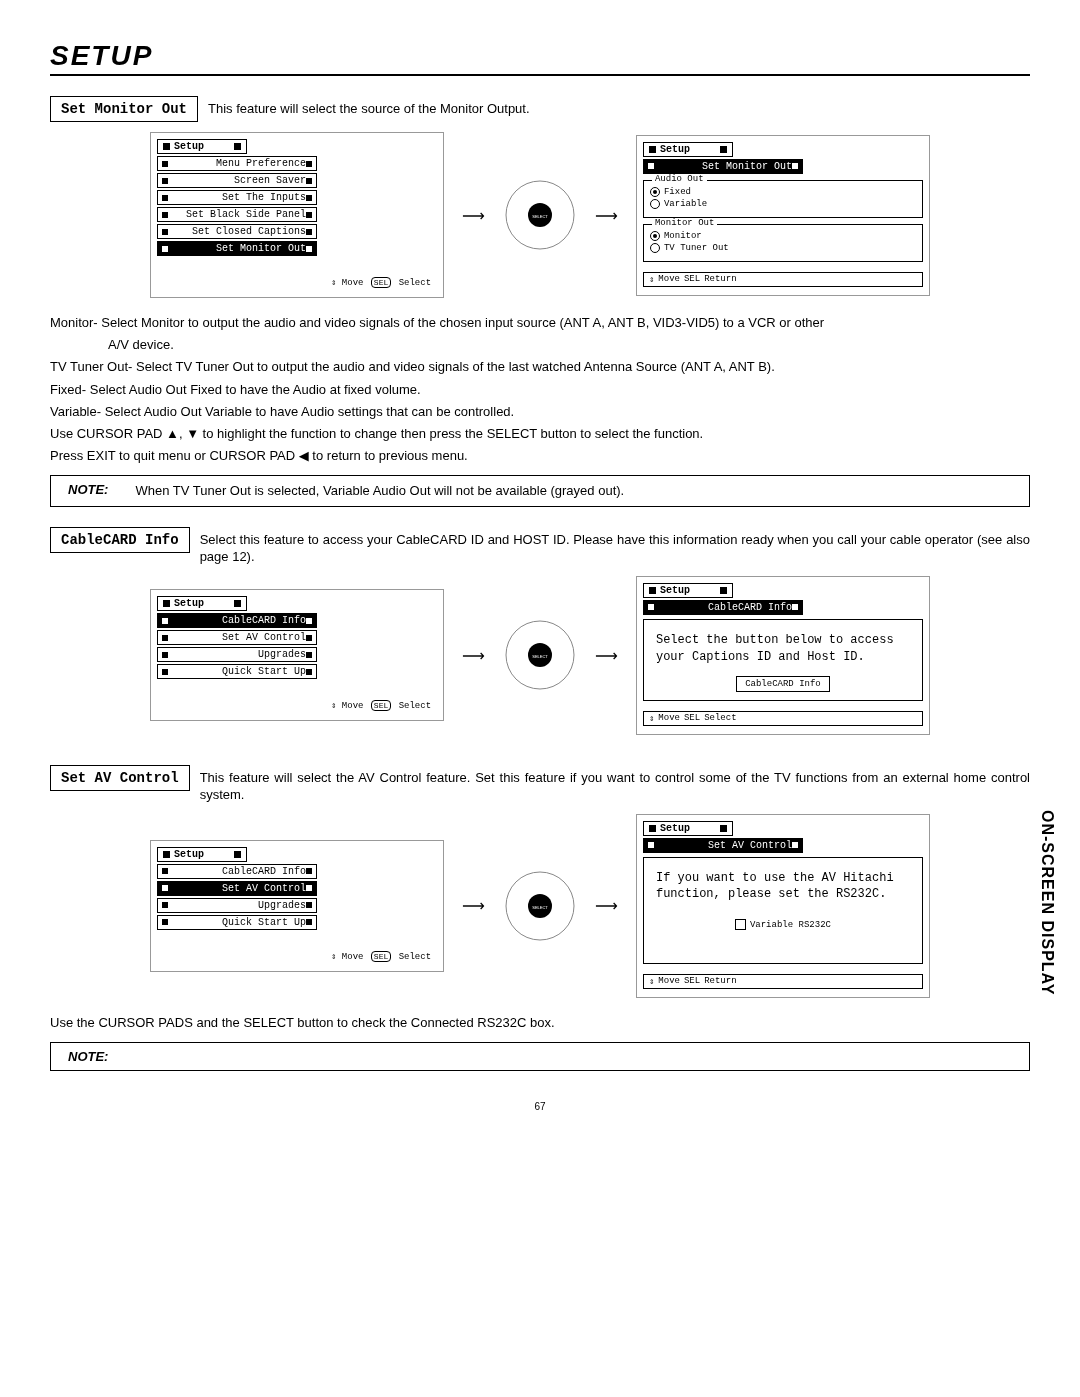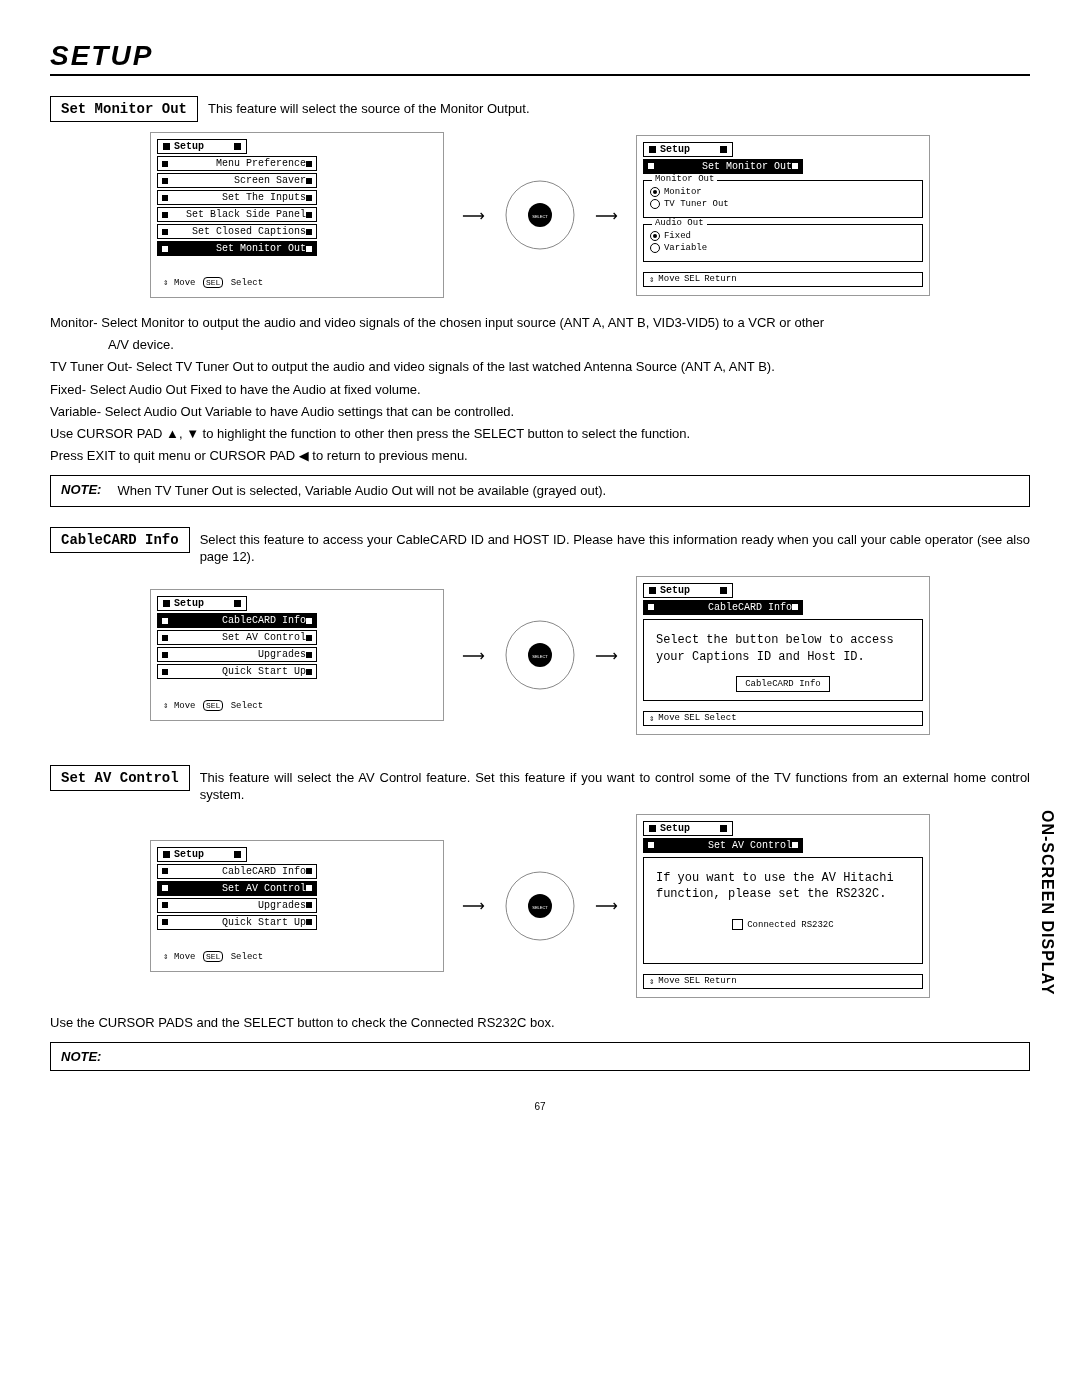--- a/index.html
+++ b/index.html
@@ -92,20 +92,21 @@
   .osd-item.highlight { background:#000; color:#fff; }
   .osd-item .mk { width:6px;height:6px;background:#000;margin-right:4px; }
   .osd-item.highlight .mk { background:#fff; }
   .osd-item .txt { flex:1;text-align:right; }
   .osd-item .end { width:6px;height:6px;background:#000; }
   .osd-item.highlight .end { background:#fff; }
   .osd-hint {
     margin-top: 20px;
     padding: 1px 6px;
     font-size: 9px;
+    text-align: right;
   }
   .osd-hint .sel {
     display:inline-block;border:1px solid #000;border-radius:4px;padding:0 2px;margin:0 2px;font-size:8px;
   }
   .fieldset-look {
     border: 1px solid #000;
     margin-top: 6px;
     padding: 4px 6px 6px;
     position: relative;
   }
@@ -126,24 +127,24 @@
   }
   .remote {
     width: 74px; height: 74px; position: relative;
   }
   .remote svg { width:100%; height:100%; }
   .arrow { font-size: 16px; }
   .body-text { line-height: 1.4; margin: 4px 0; }
   .indent { padding-left: 58px; }
   .note-box {
     border: 1px solid #000;
-    padding: 6px 10px;
+    padding: 6px 17px;
     margin: 10px 0 20px;
     display: flex;
-    gap: 16px;
+    gap: 27px;
   }
   .note-box .nl { font-weight: bold; font-style: italic; }
   .note-box .nt { flex:1; text-align: justify; line-height:1.35; }
   .cb { width:9px;height:9px;border:1px solid #000;display:inline-block;vertical-align:middle;margin-right:4px; }
   .page-num { text-align:center; margin-top: 30px; font-size: 10px; }
   .osd-body-text { font-size: 12px; padding: 6px 6px 2px; line-height:1.4; }
   .inner-panel {
     border: 1.5px solid #000;
     margin-top: 4px;
     padding: 6px 6px 4px;
@@ -217,52 +218,52 @@
     <div class="osd-tab">
         <span class="marker"></span>
         <span>Setup</span>
         <span class="end"></span>
       </div>
     <div class="osd-item highlight" style="width:150px;">
         <span class="mk"></span>
         <span class="txt">Set Monitor Out</span>
         <span class="end"></span>
       </div>
+    <div class="fieldset-look">
+      <span class="legend">Audio Out</span>
+      <div class="radio-line">
+          <span class="radio-dot filled"></span>
+          <span>Fixed</span>
+        </div>
+      <div class="radio-line">
+          <span class="radio-dot"></span>
+          <span>Variable</span>
+        </div>
+    </div>
     <div class="fieldset-look">
       <span class="legend">Monitor Out</span>
       <div class="radio-line">
           <span class="radio-dot filled"></span>
           <span>Monitor</span>
         </div>
       <div class="radio-line">
           <span class="radio-dot"></span>
           <span>TV Tuner Out</span>
         </div>
     </div>
-    <div class="fieldset-look">
-      <span class="legend">Audio Out</span>
-      <div class="radio-line">
-          <span class="radio-dot filled"></span>
-          <span>Fixed</span>
-        </div>
-      <div class="radio-line">
-          <span class="radio-dot"></span>
-          <span>Variable</span>
-        </div>
-    </div>
     <div class="footer-bar">⇕ <span>Move</span> <span class="sel">SEL</span> <span>Return</span></div>
   </div>
 </div>
 
 <div class="body-text"><span>Monitor- Select Monitor to output the audio and video signals of the chosen input source (ANT A, ANT B, VID3-VID5) to a VCR or other</span></div>
 <div class="body-text indent">A/V device.</div>
 <div class="body-text">TV Tuner Out- Select TV Tuner Out to output the audio and video signals of the last watched Antenna Source (ANT A, ANT B).</div>
 <div class="body-text">Fixed-  Select Audio Out Fixed to have the Audio at fixed volume.</div>
 <div class="body-text">Variable- Select Audio Out Variable to have Audio settings that can be controlled.</div>
-<div class="body-text">Use CURSOR PAD ▲, ▼ to highlight the function to other then press the SELECT button to select the function.</div>
+<div class="body-text">Use CURSOR PAD ▲, ▼ to highlight the function to change then press the SELECT button to select the function.</div>
 <div class="body-text">Press EXIT to quit menu or CURSOR PAD ◀ to return to previous menu.</div>
 
 <div class="note-box">
   <span class="nl">NOTE:</span>
   <span class="nt">When TV Tuner Out is selected, Variable Audio Out will not be available (grayed out).</span>
 </div>
 
 <div class="section-row">
   <span class="label-box">CableCARD Info</span>
   <div class="section-desc">Select this feature to access your CableCARD ID and HOST ID.  Please have this information ready when you call your cable operator (see also page 12).</div>
@@ -381,21 +382,21 @@
         <span class="mk"></span>
         <span class="txt">Set AV Control</span>
         <span class="end"></span>
       </div>
     <div class="inner-panel tall">
       <div class="osd-body-text">
         <div>If you want to use the AV Hitachi</div>
         <div>function, please set the RS232C.</div>
       </div>
       <div style="text-align:center;margin-top:14px;font-size:9px;">
-        <span class="cb"></span><span>Connected RS232C</span>
+        <span class="cb"></span><span>Variable RS232C</span>
       </div>
     </div>
     <div class="footer-bar">⇕ <span>Move</span> <span class="sel">SEL</span> <span>Return</span></div>
   </div>
 </div>
 
 <div class="body-text">Use the CURSOR PADS and the SELECT button to check the Connected RS232C box.</div>
 
 <div class="note-box">
   <span class="nl">NOTE:</span>

